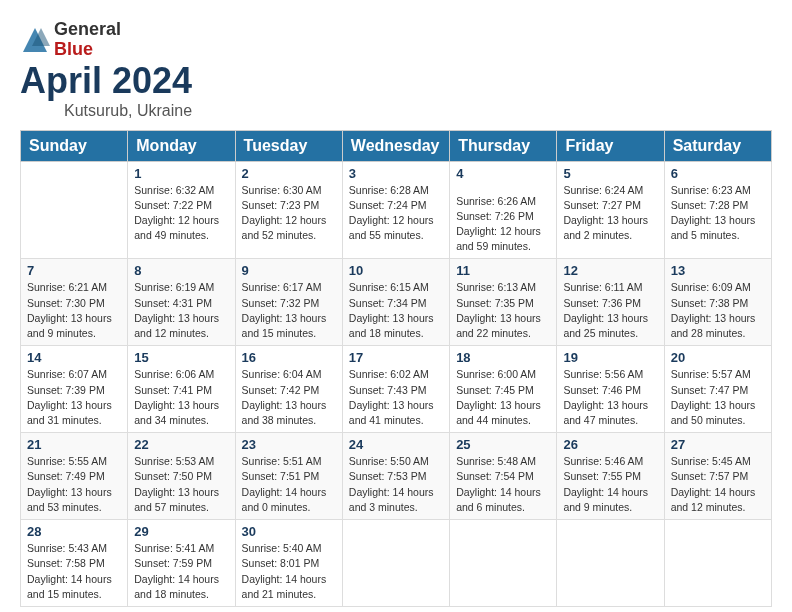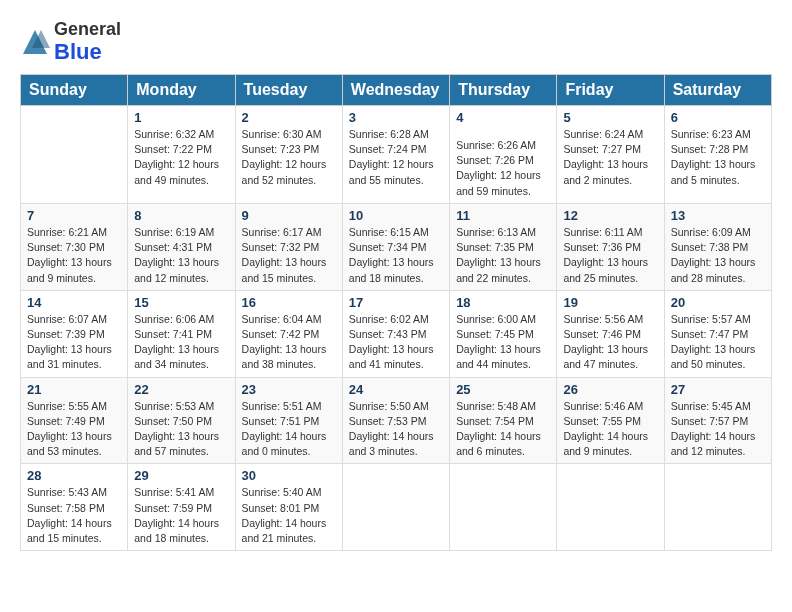--- a/index.html
+++ b/index.html
@@ -26,23 +26,23 @@
       display: flex;
       flex-direction: column;
       line-height: 1.1;
     }
     .logo-general {
       font-size: 18px;
       font-weight: bold;
       color: #333;
     }
     .logo-blue {
-      font-size: 22px;
-      font-weight: bold;
-      color: #1d4ed8;
+      font-size: 18px;
+      font-weight: bold;
+      color: #b91c1c;
     }
     .logo-icon {
       width: 30px;
       height: 30px;
     }
     .title-area {
       text-align: right;
     }
     .month-title {
       font-size: 36px;
@@ -102,20 +102,22 @@
     <svg class="logo-icon" viewBox="0 0 40 40">
       <polygon points="20,4 36,36 4,36" fill="#2471a3" opacity="0.85"></polygon>
       <polygon points="28,4 40,28 16,28" fill="#1a5276" opacity="0.5"></polygon>
     </svg>
     <div class="logo-text">
       <span class="logo-general">General</span>
       <span class="logo-blue">Blue</span>
     </div>
   </div>
   <div class="title-area">
+    <div class="month-title">April 2024</div>
+    <div class="location-title">Kutsurub, Ukraine</div>
   </div>
 </div>
 
 <table class="calendar-table">
   <thead>
     <tr>
     <th>Sunday</th>
         <th>Monday</th>
         <th>Tuesday</th>
         <th>Wednesday</th>

